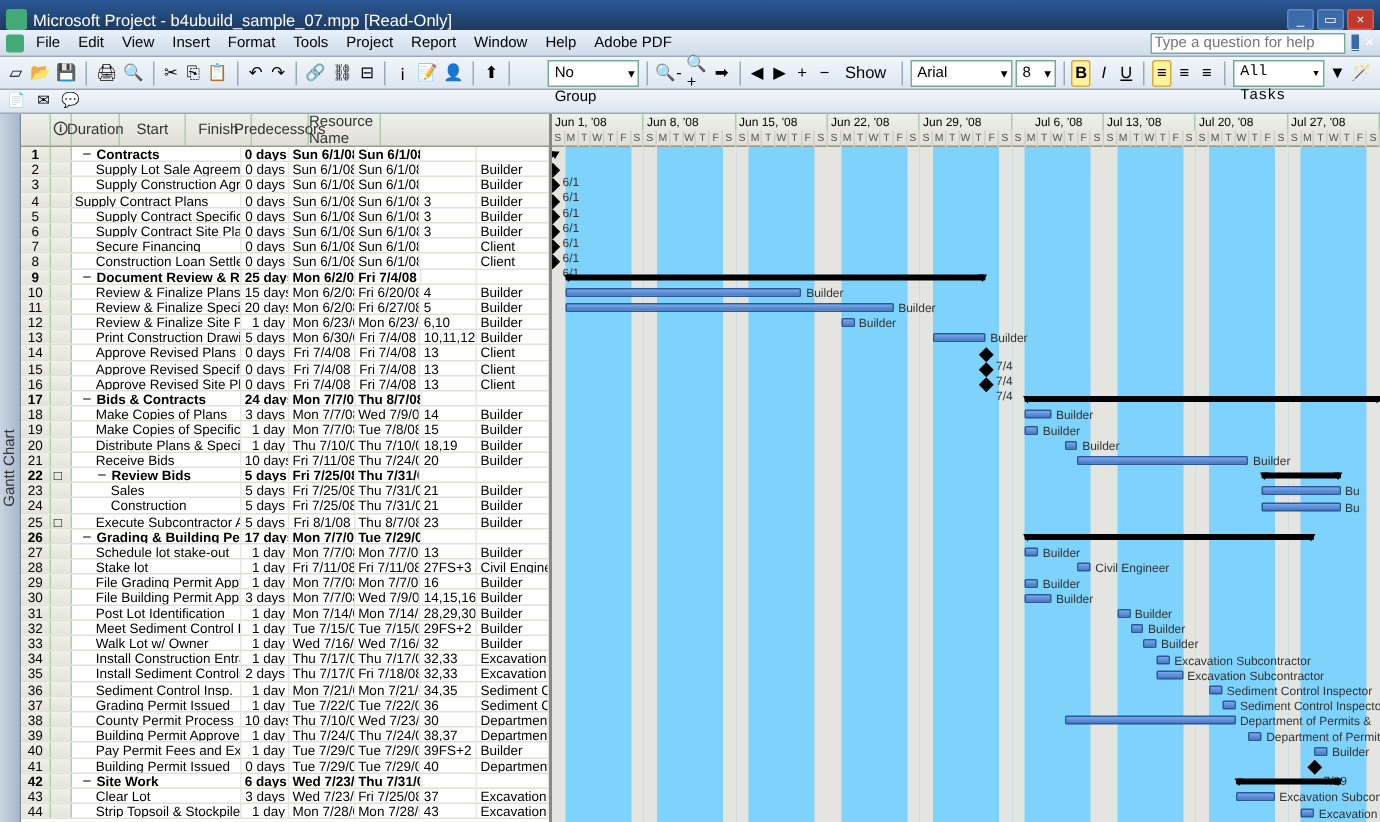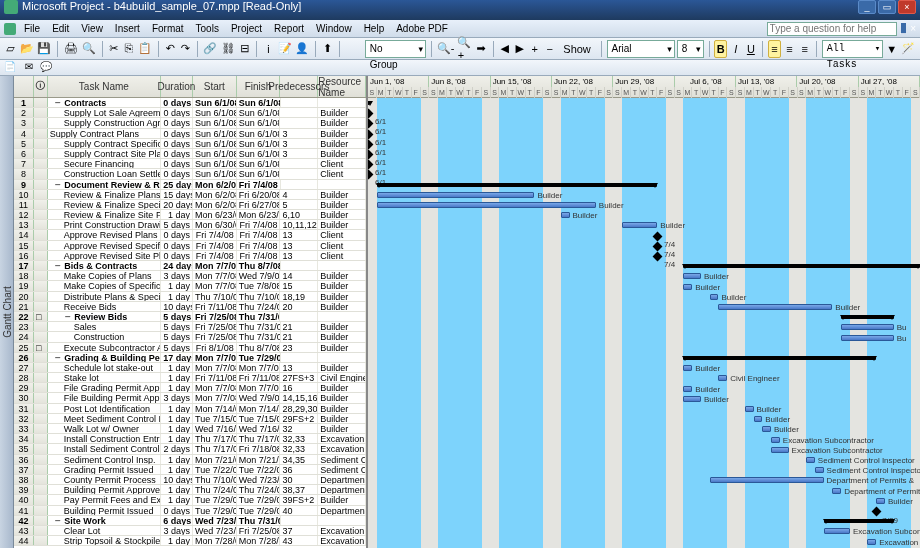--- a/index.html
+++ b/index.html
@@ -1,17 +1,17 @@
 <!DOCTYPE html>
 <html><head>
 <meta charset="utf-8">
 <style>
 * { margin:0; padding:0; box-sizing:border-box; font-family:Tahoma,Arial,sans-serif; font-size:10px; }
 body { width:920px; height:548px; background:#e8e8e8; overflow:hidden; position:relative; }
-.titlebar { height:20px; background:linear-gradient(#2b5797,#1e3a5f); color:#fff; display:flex; align-items:flex-start; padding:0 4px; }
+.titlebar { height:20px; background:linear-gradient(#2b5797,#1e3a5f); color:#fff; display:flex; align-items:flex-end; padding:0 4px; }
 .titlebar .icon { width:14px; height:14px; background:#4a7; margin-right:4px; border-radius:2px; }
 .titlebar .title { flex:1; font-size:11px; }
 .titlebar .wbtns { display:flex; gap:2px; }
 .titlebar .wbtn { width:18px; height:14px; background:#3a6aa8; border:1px solid #5a8ac8; border-radius:2px; text-align:center; line-height:12px; cursor:pointer; color:#fff; font-size:9px; }
 .titlebar .wbtn.close { background:#c0392b; border-color:#e05a4b; }
 .menubar { height:18px; background:linear-gradient(#e8f0fa,#d0dcea); display:flex; align-items:center; padding:0 4px; gap:2px; border-bottom:1px solid #9ab; }
 .menubar .mitem { padding:1px 6px; cursor:pointer; }
 .menubar .help { margin-left:auto; display:flex; align-items:center; gap:4px; }
 .menubar .help input { width:130px; height:14px; border:1px solid #7a9; font-size:10px; padding:0 2px; }
 .toolbar { height:22px; background:linear-gradient(#f2f6fb,#dde6f0); display:flex; align-items:center; padding:0 4px; gap:2px; border-bottom:1px solid #9ab; }
@@ -144,21 +144,20 @@
 </div>
 
 <div class="workarea">
   <div class="leftstrip">
     <div class="vtext">Gantt Chart</div>
   </div>
   <div class="grid">
     <div class="ghead">
       <div class="gh" style="width:20px;"></div>
       <div class="gh" style="width:14px;">🛈</div>
-      <div class="gh" style="width:114px;">Task Name</div>
       <div class="gh" style="width:32px;">Duration</div>
       <div class="gh" style="width:44px;">Start</div>
       <div class="gh" style="width:44px;">Finish</div>
       <div class="gh" style="width:38px;">Predecessors</div>
       <div class="gh" style="width:48px;">Resource Name</div>
     </div>
     <div class="gbody" id="gbody">
         <div class="grow bold">
           <div class="gc num">1</div>
           <div class="gc ind"></div>

